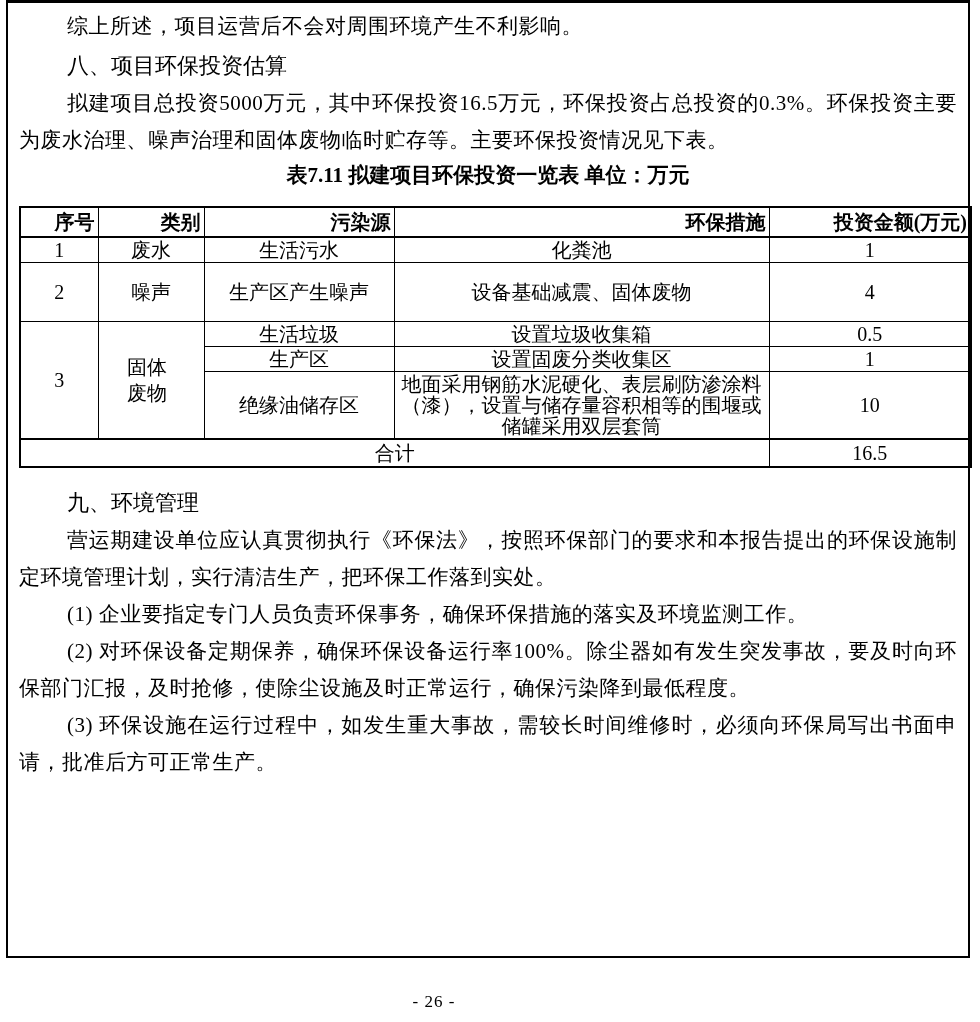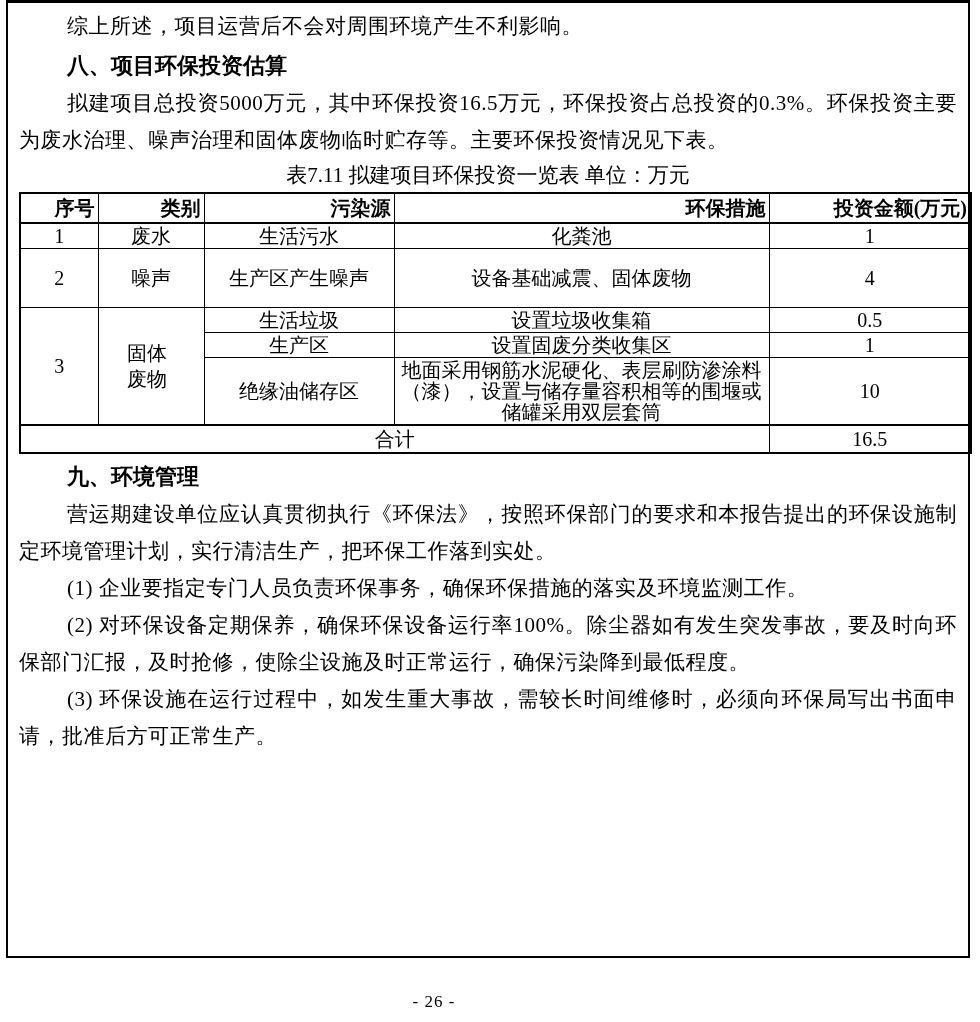--- a/index.html
+++ b/index.html
@@ -30,31 +30,31 @@
   .para {
     font-size: 21px;
     line-height: 37px;
     margin: 0;
     text-indent: 48px;
     letter-spacing: 0.5px;
   }
   .justify { text-align: justify; }
   .section-heading {
     font-size: 22px;
-    font-weight: bold;
+    font-weight: normal;
     line-height: 30px;
     margin: 6px 0 4px 0;
     text-indent: 48px;
   }
   .table-title {
     font-size: 21px;
-    font-weight: normal;
+    font-weight: bold;
     text-align: center;
     line-height: 26px;
-    margin: 3px 0 4px 0;
+    margin: 3px 0 18px 0;
   }
   table.inv-table {
     border-collapse: collapse;
     table-layout: fixed;
     width: 951px;
     margin: 0 auto;
     border: 2px solid #000000;
   }
   .inv-table th, .inv-table td {
     border: 1px solid #000000;
@@ -78,21 +78,21 @@
     border-top-width: 2px;
     height: 24px;
   }
   .wrap-narrow {
     display: inline-block;
     width: 2.4em;
     word-break: break-all;
     line-height: 26px;
     text-align: left;
   }
-  .section9-block { margin-top: 8px; }
+  .section9-block { margin-top: 20px; }
   .page-number {
     position: absolute;
     left: 0;
     top: 992px;
     width: 868px;
     text-align: center;
     font-size: 17px;
     letter-spacing: 1px;
   }
 </style>

